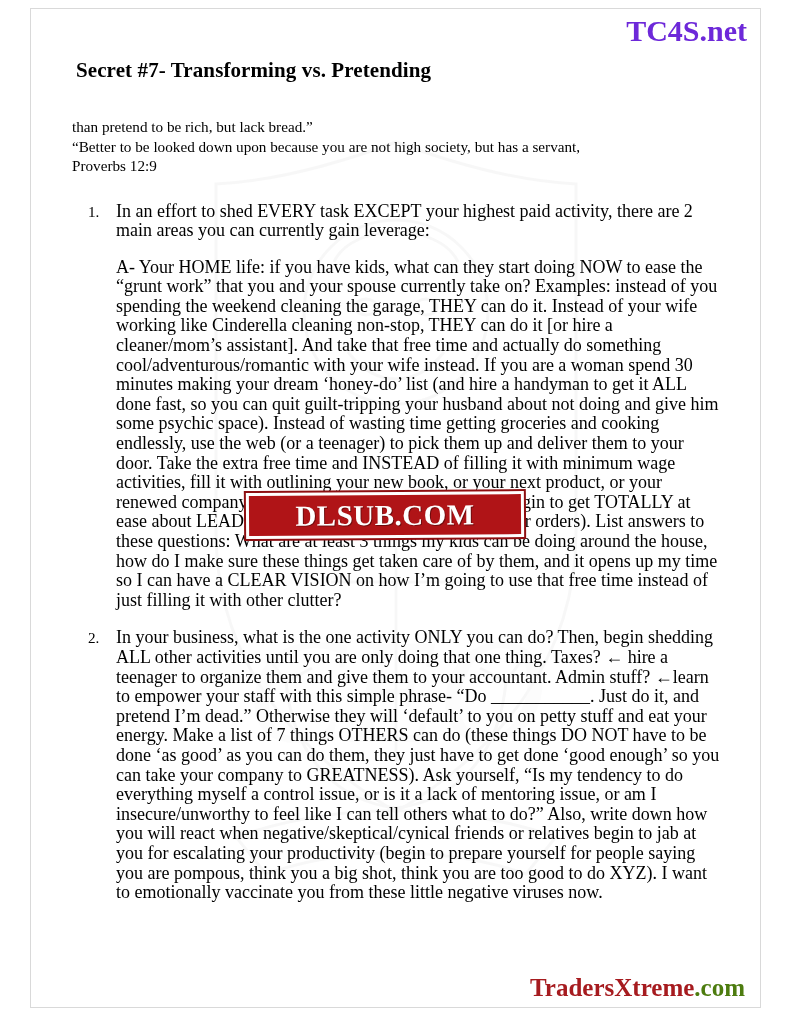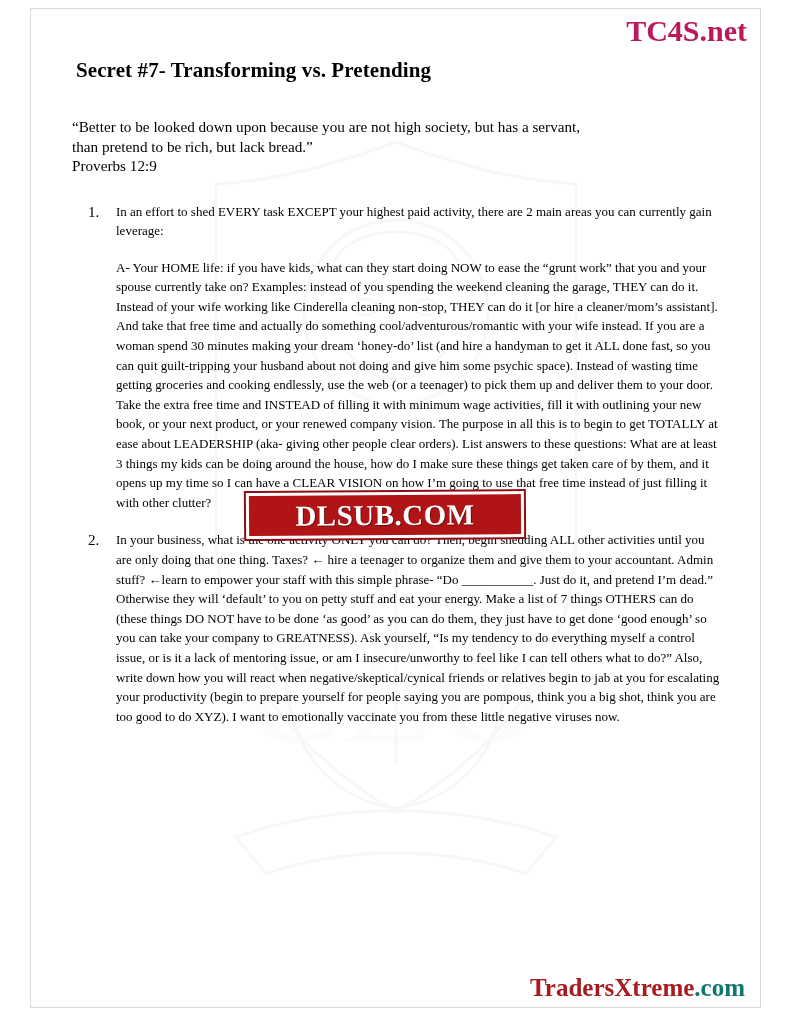--- a/index.html
+++ b/index.html
@@ -50,21 +50,21 @@
   .bg-crest svg { width: 100%; height: 100%; display: block; }
 
   
   .brand-top {
     position: absolute;
     right: 44px;
     top: 14px;
     font-family: "Liberation Serif", serif;
     font-size: 30px;
     font-weight: bold;
-    color: #be185d;
+    color: #6d28d9;
     letter-spacing: 0px;
     white-space: nowrap;
   }
 
   
   .doc {
     position: absolute;
     left: 72px;
     top: 58px;
     width: 648px;
@@ -96,21 +96,21 @@
   }
   ol.items > li::before {
     content: counter(itm) ".";
     position: absolute;
     left: -28px;
     top: 0;
     font-size: 15.2px;
     line-height: 19.6px;
   }
   .para {
-    font-size: 13px;
+    font-size: 18px;
     line-height: 19.6px;
     text-align: left;
     margin: 0;
   }
   .para + .para { margin-top: 17px; }
 
   
   .stamp {
     position: absolute;
     left: 246px;
@@ -139,21 +139,21 @@
   .brand-bottom {
     position: absolute;
     right: 46px;
     bottom: 22px;
     font-family: "Liberation Serif", serif;
     font-size: 25px;
     font-weight: bold;
     white-space: nowrap;
   }
   .brand-bottom .red { color: #a61b1f; margin-left: 12px; }
-  .brand-bottom .dark { color: #0f766e; }
+  .brand-bottom .dark { color: #4d7c0f; }
 </style>
 </head>
 <body>
 
 <div class="page">
 
   <div class="page-border"></div>
 
   <div class="bg-crest">
     <svg viewBox="0 0 560 860" xmlns="http://www.w3.org/2000/svg" aria-hidden="true">
@@ -182,22 +182,22 @@
     </svg>
   </div>
 
   <div class="brand-top">TC4S.net</div>
 
   <div class="doc">
 
     <h1 class="title">Secret #7- Transforming vs. Pretending</h1>
 
     <div class="quote">
+      <div>than pretend to be rich, but lack bread.”</div>
       <div>“Better to be looked down upon because you are not high society, but has a servant,</div>
-      <div>than pretend to be rich, but lack bread.”</div>
       <div>Proverbs 12:9</div>
     </div>
 
     <ol class="items">
       <li>
         <p class="para">In an effort to shed EVERY task EXCEPT your highest paid activity, there are 2 main areas you can currently gain leverage:</p>
         <p class="para">A- Your HOME life: if you have kids, what can they start doing NOW to ease the “grunt work” that you and your spouse currently take on?  Examples: instead of you spending the weekend cleaning the garage, THEY can do it. Instead of your wife working like Cinderella cleaning non-stop, THEY can do it [or hire a cleaner/mom’s assistant]. And take that free time and actually do something cool/adventurous/romantic with your wife instead. If you are a woman spend 30 minutes making your dream ‘honey-do’ list (and hire a handyman to get it ALL done fast, so you can quit guilt-tripping your husband about not doing and give him some psychic space).  Instead of wasting time getting groceries and cooking endlessly, use the web (or a teenager) to pick them up and deliver them to your door. Take the extra free time and INSTEAD of filling it with minimum wage activities, fill it with outlining your new book, or your next product, or your renewed company vision. The purpose in all this is to begin to get TOTALLY at ease about LEADERSHIP (aka- giving other people clear orders).  List answers to these questions: What are at least 3 things my kids can be doing around the house, how do I make sure these things get taken care of by them, and it opens up my time so I can have a CLEAR VISION on how I’m going to use that free time instead of just filling it with other clutter?</p>
       </li>
       <li>
         <p class="para">In your business, what is the one activity ONLY you can do? Then, begin shedding ALL other activities until you are only doing that one thing. Taxes? ← hire a teenager to organize them and give them to your accountant. Admin stuff? ←learn to empower your staff with this simple phrase- “Do ___________. Just do it, and pretend I’m dead.” Otherwise they will ‘default’ to you on petty stuff and eat your energy. Make a list of 7 things OTHERS can do (these things DO NOT have to be done ‘as good’ as you can do them, they just have to get done ‘good enough’ so you can take your company to GREATNESS). Ask yourself, “Is my tendency to do everything myself a control issue, or is it a lack of mentoring issue, or am I insecure/unworthy to feel like I can tell others what to do?” Also, write down how you will react when negative/skeptical/cynical friends or relatives begin to jab at you for escalating your productivity (begin to prepare yourself for people saying you are pompous, think you a big shot, think you are too good to do XYZ). I want to emotionally vaccinate you from these little negative viruses now.</p>

